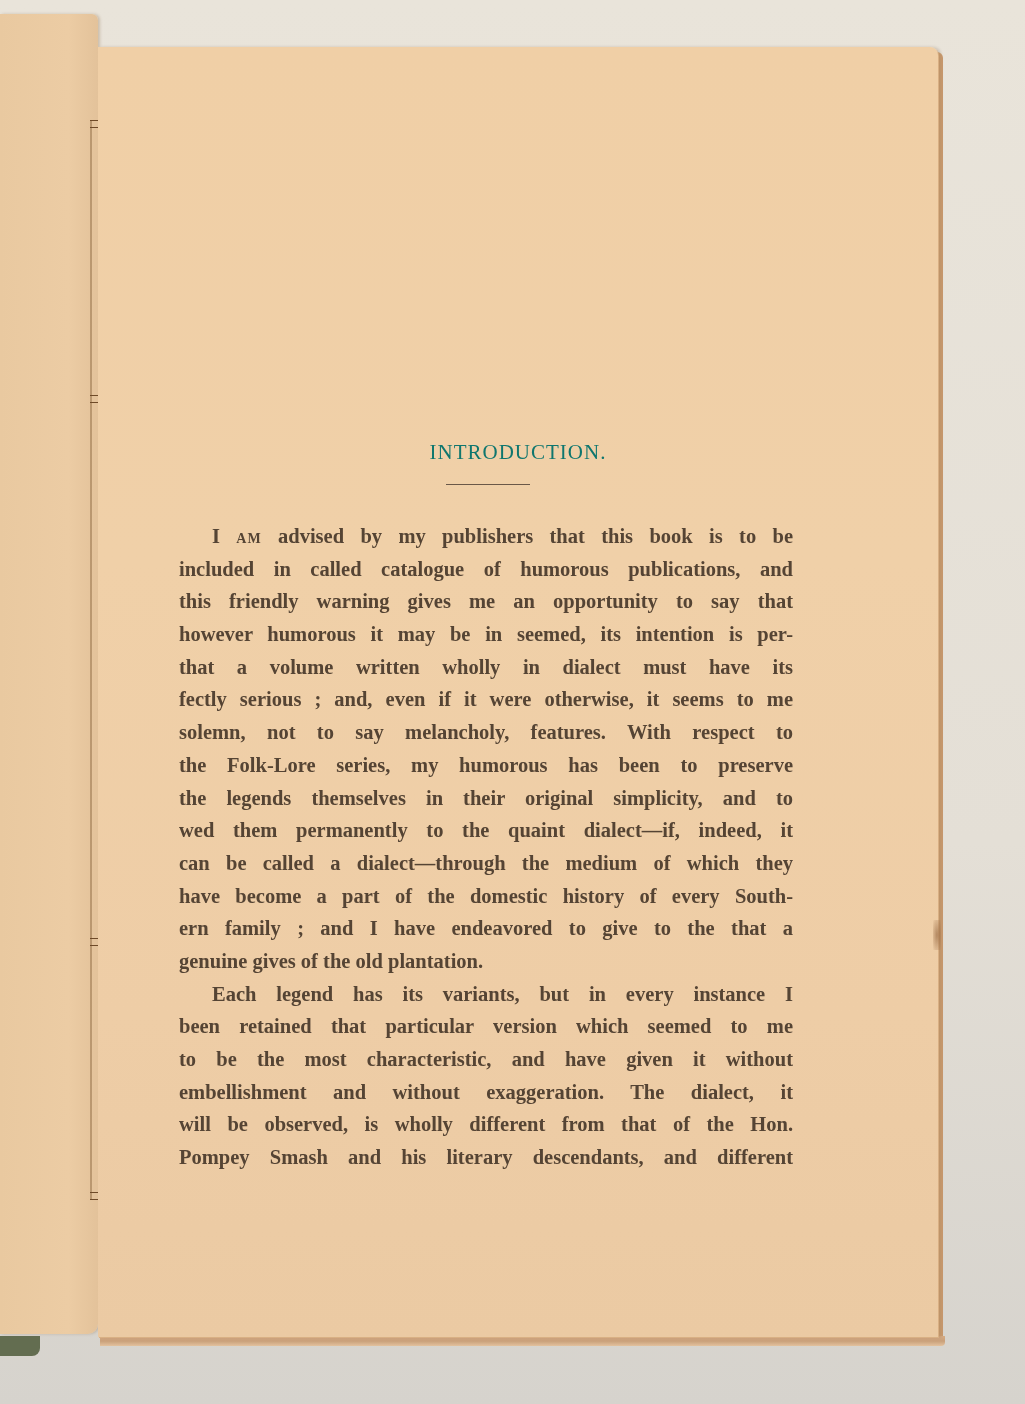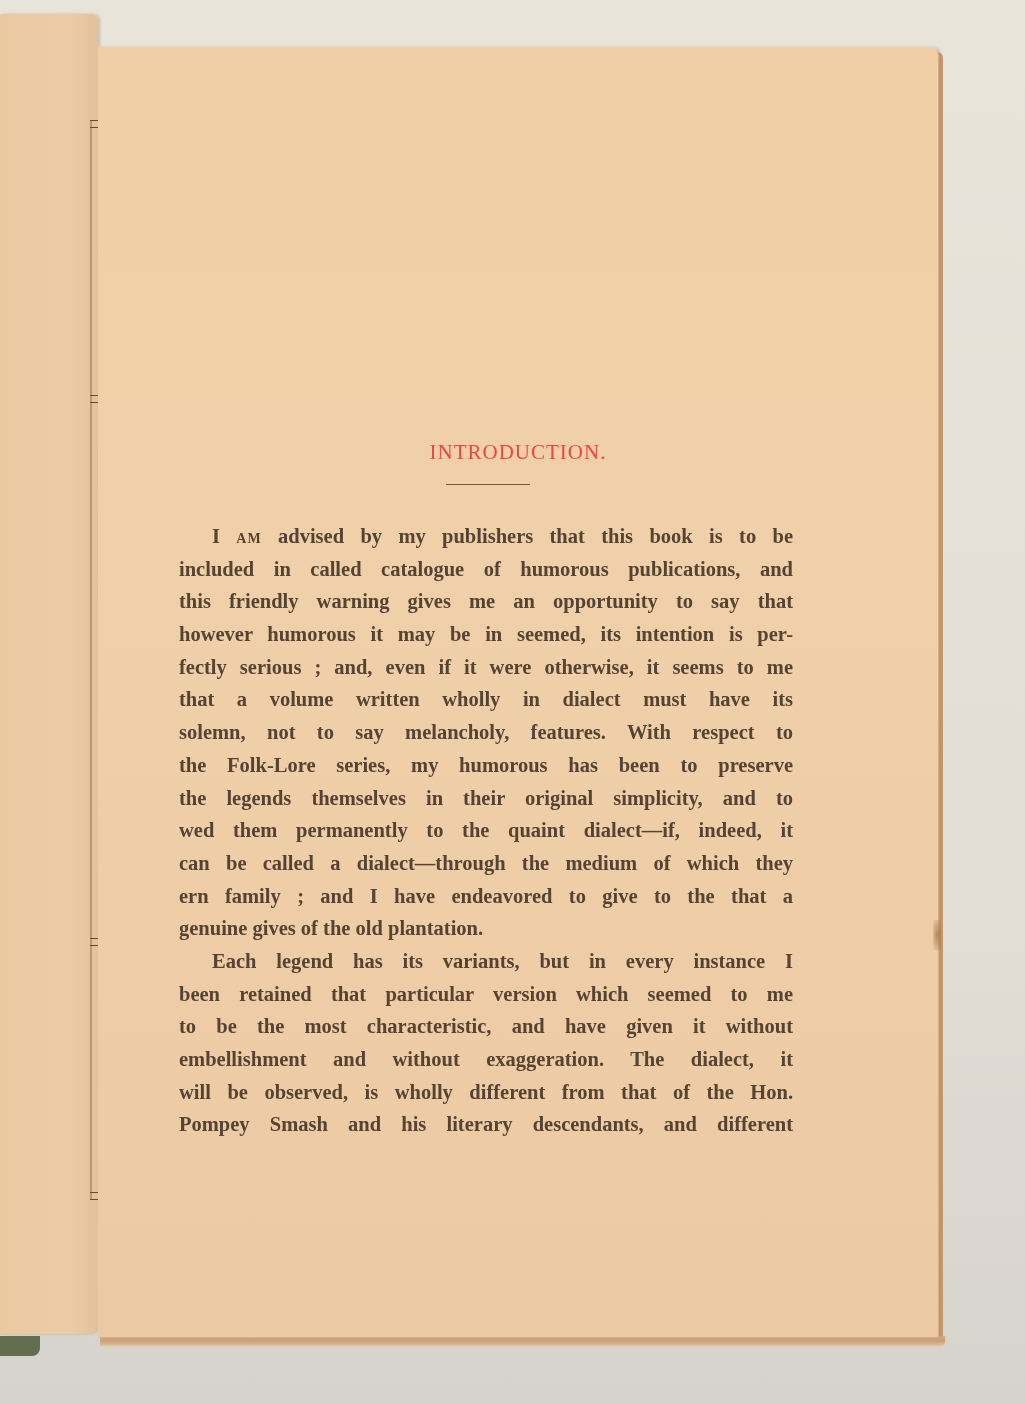--- a/index.html
+++ b/index.html
@@ -89,21 +89,21 @@
       background: radial-gradient(ellipse, rgba(140, 90, 50, 0.6), rgba(140, 90, 50, 0));
     }
     .title {
       position: absolute;
       left: 98px;
       width: 840px;
       top: 426px;
       text-align: center;
       font-size: 21px;
       letter-spacing: 1px;
-      color: #ef4444;
+      color: #0f766e;
       font-weight: normal;
     }
     .title-rule {
       position: absolute;
       left: 446px;
       top: 484px;
       width: 84px;
       height: 1px;
       background: #6a5848;
     }
@@ -153,27 +153,28 @@
 
 <h1 class="title">INTRODUCTION.</h1>
 <div class="title-rule"></div>
 
 <div class="body-text">
   <div>
     <span class="line indent"><span>I</span> <span class="smallcaps">am</span><span> advised by my publishers that this book is to be</span></span>
     <span class="line">included in called catalogue of humorous publications, and</span>
     <span class="line">this friendly warning gives me an opportunity to say that</span>
     <span class="line">however humorous it may be in seemed, its intention is per-</span>
+    <span class="line">that a volume written wholly in dialect must have its</span>
     <span class="line">fectly serious ; and, even if it were otherwise, it seems to me</span>
-    <span class="line">that a volume written wholly in dialect must have its</span>
     <span class="line">solemn, not to say melancholy, features.  With respect to</span>
     <span class="line">the Folk-Lore series, my humorous has been to preserve</span>
     <span class="line">the legends themselves in their original simplicity, and to</span>
     <span class="line">wed them permanently to the quaint dialect—if, indeed, it</span>
     <span class="line">can be called a dialect—through the medium of which they</span>
+    <span class="line">have become a part of the domestic history of every South-</span>
     <span class="line">ern family ; and I have endeavored to give to the that a</span>
     <span class="line last">genuine gives of the old plantation.</span>
   </div>
   <div>
     <span class="line indent">Each legend has its variants, but in every instance I</span>
     <span class="line">been retained that particular version which seemed to me</span>
     <span class="line">to be the most characteristic, and have given it without</span>
     <span class="line">embellishment and without exaggeration.  The dialect, it</span>
     <span class="line">will be observed, is wholly different from that of the Hon.</span>
     <span class="line">Pompey Smash and his literary descendants, and different</span>

